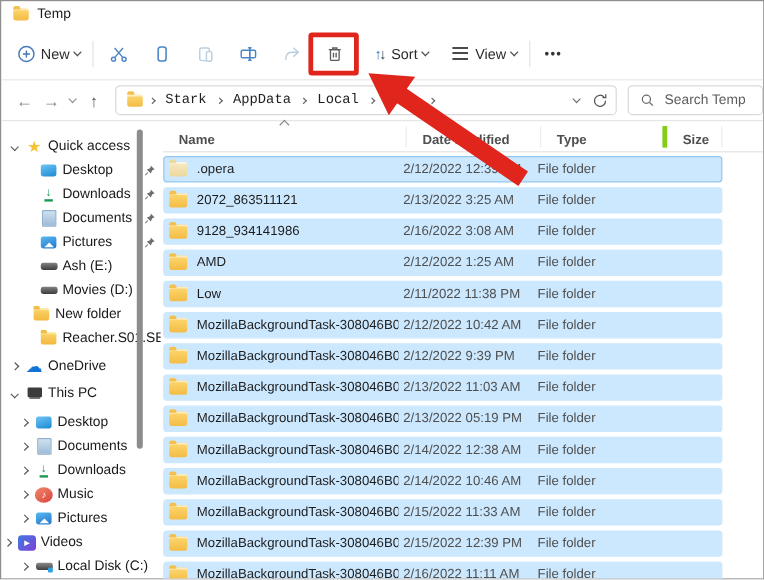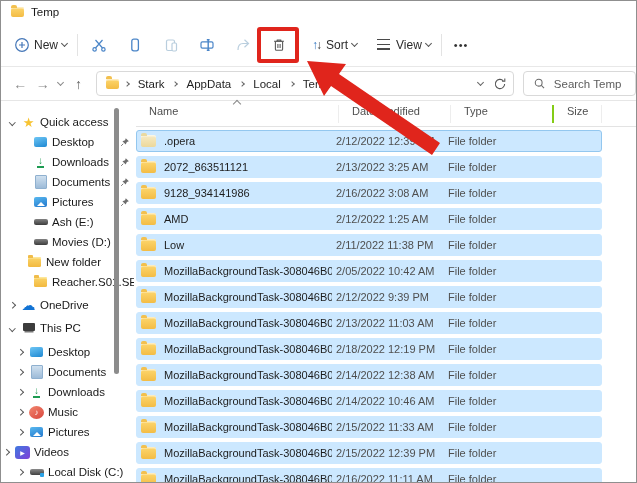--- a/index.html
+++ b/index.html
@@ -39,21 +39,21 @@
   .red-box { position:absolute; left:-8px; right:-6px; top:-4px; bottom:-4px;
     border:4px solid #e0251c; border-radius:3px; pointer-events:none; }
   .red-arrow { position:absolute; left:288px; top:48px; z-index:30; pointer-events:none; }
   
   .addressrow { height:34px; display:flex; align-items:center; padding-left:8px;
     border-bottom:1px solid #e6e6e6; }
   .navbtn { width:24px; height:24px; display:flex; align-items:center; justify-content:center;
     color:#8a8a8a; font-size:14px; border-radius:4px; }
   .navbtn.small { width:14px; }
   .addressbar { margin-left:6px; width:445px; height:25px; border:1px solid #d9d9d9;
-    border-radius:4px; display:flex; align-items:center; padding:0 6px 0 9px; gap:6px; background:#fff; }
+    border-radius:4px; display:flex; align-items:center; padding:0 6px 0 9px; gap:6px; background:#fff;font-family:Liberation Mono, monospace; }
   .crumb { padding:2px 3px; color:#1f1f1f; font-size:11.5px; }
   .crumb-sep { width:4px; height:4px; border-right:1.1px solid #666; border-bottom:1.1px solid #666;
     transform:rotate(-45deg); flex:0 0 4px; }
   .ab-right { margin-left:auto; display:flex; align-items:center; gap:10px; }
   .searchbox { margin-left:9px; width:120px; height:25px; border:1px solid #d9d9d9;
     border-radius:4px; display:flex; align-items:center; gap:8px; padding-left:9px;
     color:#5c5c5c; font-size:11.5px; white-space:nowrap; overflow:hidden; background:#fff; }
   
   .main { display:flex; height:381px; position:relative; }
   
@@ -97,25 +97,25 @@
   .ic-disk::before { content:""; width:14px; height:6px; border-radius:2px;
     background:linear-gradient(#8a8a8a,#414141); }
   .ic-disk::after { content:""; position:absolute; right:0; bottom:2px; width:4px; height:4px;
     background:#2aa3e8; border-radius:1px; }
   .sb-scroll { position:absolute; left:113px; top:7px; width:5px; height:266px;
     background:#8c8c8c; border-radius:3px; }
   
   .filelist { flex:1 1 auto; position:relative; padding-left:2px; }
   .list-header { height:26px; display:flex; align-items:center; border-bottom:1px solid #e3e3e3;
     color:#4f4f4f; position:relative; }
-  .hcell { padding-left:13px; height:18px; display:flex; align-items:flex-start; }
+  .hcell { padding-left:13px; height:18px; display:flex; align-items:flex-end;font-weight:bold; }
   .hcell.c-name { width:202px; position:relative; }
   .hcell.c-date { width:112px; border-left:1px solid #ededed; }
   .hcell.c-type { width:102px; border-left:1px solid #ededed; }
-  .hcell.c-size { width:50px; border-left:2px solid #84cc16; border-right:1px solid #ededed; }
+  .hcell.c-size { width:50px; border-left:4px solid #84cc16; border-right:1px solid #ededed; }
   .sort-caret { position:absolute; left:98px; top:-4px; width:6px; height:6px;
     border-left:1.2px solid #888; border-top:1.2px solid #888; transform:rotate(45deg); }
   .rows { padding-top:3px; }
   .file-row { width:466px; height:22px; margin:0 0 4px 0; border-radius:3px;
     background:#cce8ff; border:1px solid #cce8ff; display:flex; align-items:center; cursor:default; }
   .file-row.focused { border:1px solid #93c7ef; }
   .file-row .name-cell { width:199px; display:flex; align-items:flex-start; gap:8px; padding-left:4px; }
   .file-row .fname { white-space:nowrap; overflow:hidden; color:#1d1d1d; width:168px; }
   .file-row .fdate { width:112px; color:#4f4f4f; white-space:nowrap; overflow:hidden; }
   .file-row .ftype { width:100px; color:#4f4f4f; white-space:nowrap; }
@@ -476,21 +476,21 @@
       <span class="fname">Low</span>
     </span>
     <span class="fdate">2/11/2022 11:38 PM</span>
     <span class="ftype">File folder</span>
   </div>
           <div class="file-row">
     <span class="name-cell">
       <span class="fold"></span>
       <span class="fname">MozillaBackgroundTask-308046B0AF4A3...</span>
     </span>
-    <span class="fdate">2/05/2022 10:42 AM</span>
+    <span class="fdate">2/12/2022 10:42 AM</span>
     <span class="ftype">File folder</span>
   </div>
           <div class="file-row">
     <span class="name-cell">
       <span class="fold"></span>
       <span class="fname">MozillaBackgroundTask-308046B0AF4A3...</span>
     </span>
     <span class="fdate">2/12/2022 9:39 PM</span>
     <span class="ftype">File folder</span>
   </div>
@@ -500,21 +500,21 @@
       <span class="fname">MozillaBackgroundTask-308046B0AF4A3...</span>
     </span>
     <span class="fdate">2/13/2022 11:03 AM</span>
     <span class="ftype">File folder</span>
   </div>
           <div class="file-row">
     <span class="name-cell">
       <span class="fold"></span>
       <span class="fname">MozillaBackgroundTask-308046B0AF4A3...</span>
     </span>
-    <span class="fdate">2/18/2022 12:19 PM</span>
+    <span class="fdate">2/13/2022 05:19 PM</span>
     <span class="ftype">File folder</span>
   </div>
           <div class="file-row">
     <span class="name-cell">
       <span class="fold"></span>
       <span class="fname">MozillaBackgroundTask-308046B0AF4A3...</span>
     </span>
     <span class="fdate">2/14/2022 12:38 AM</span>
     <span class="ftype">File folder</span>
   </div>

